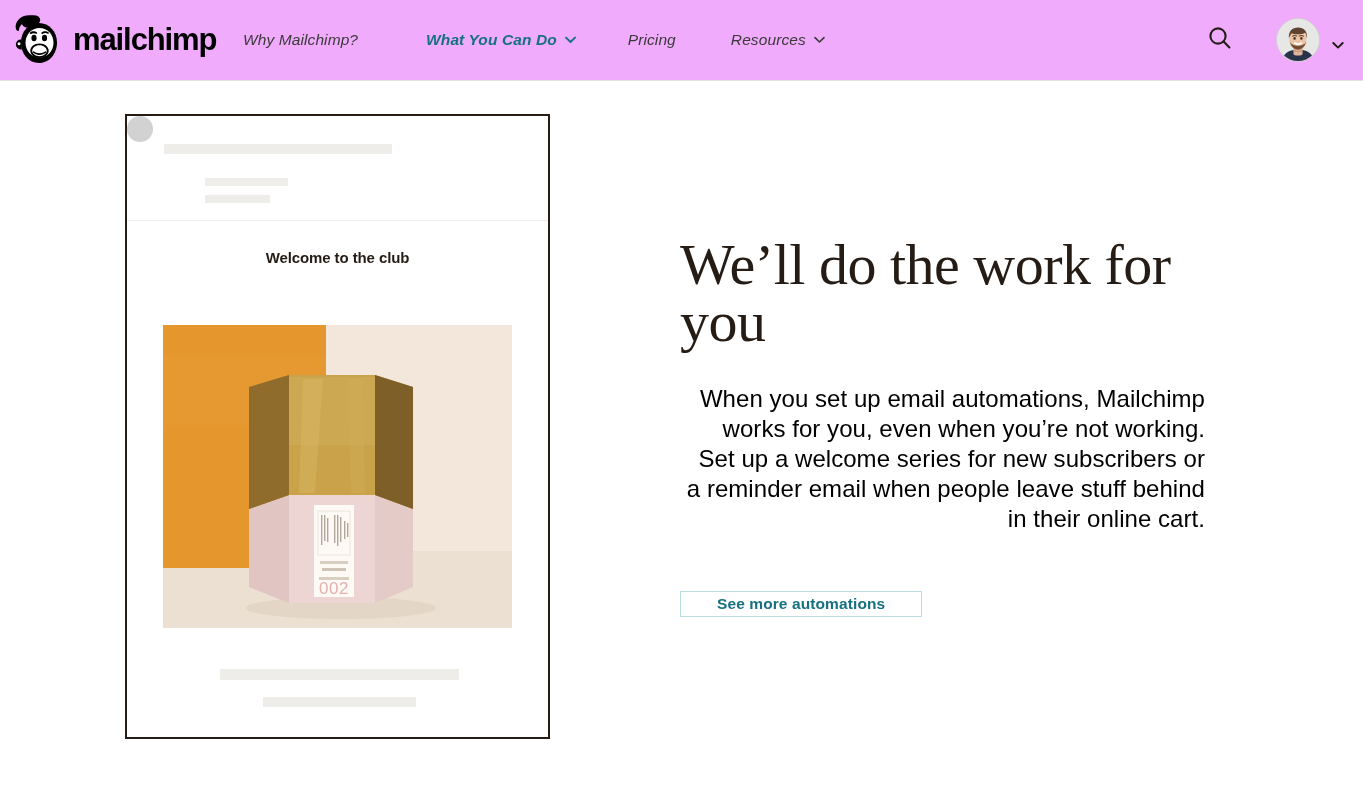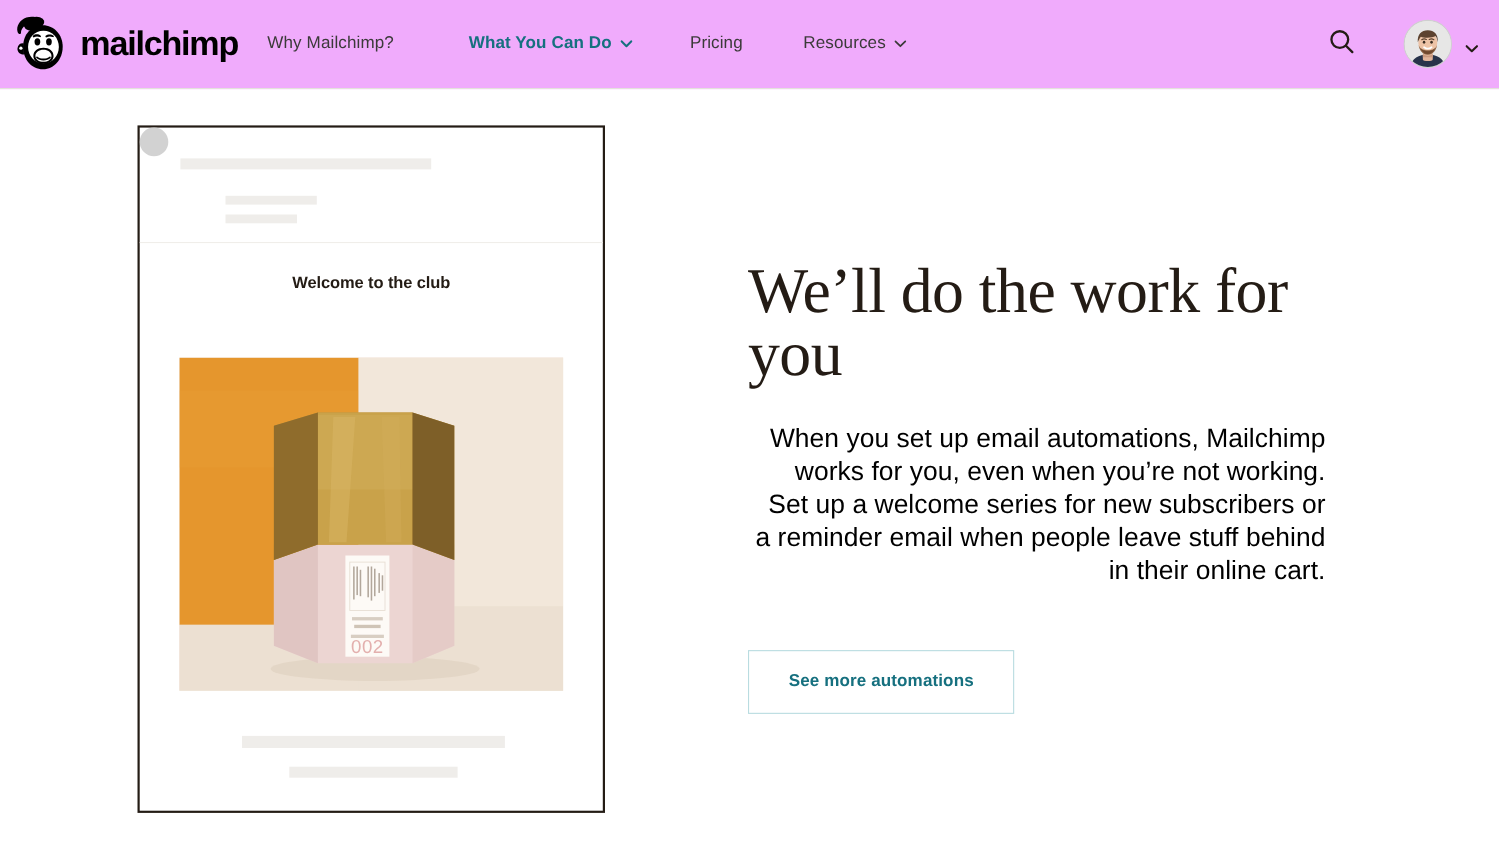--- a/index.html
+++ b/index.html
@@ -32,20 +32,21 @@
   .logo svg { display: block; }
 
   .nav {
     position: absolute;
     left: 243px;
     top: 0;
     height: 80px;
     display: flex;
     align-items: center;
     gap: 0;
+    font-style: italic;
   }
   .nav-item {
     display: flex;
     align-items: center;
     font-size: 15.5px;
     color: #3b3a39;
     letter-spacing: 0.1px;
     white-space: nowrap;
     cursor: pointer;
     padding: 6px 0;
@@ -190,21 +191,21 @@
   }
   .cta {
     margin-top: 57px;
     display: inline-block;
     border: 1px solid #b9dce0;
     background: #ffffff;
     color: #16707f;
     font-size: 15.5px;
     font-weight: bold;
     letter-spacing: 0.1px;
-    padding: 19px 36px;
+    padding: 3px 36px;
     cursor: pointer;
     text-align: center;
     min-width: 242px;
   }
 </style>
 </head>
 <body>
 
 <div class="header">
 

